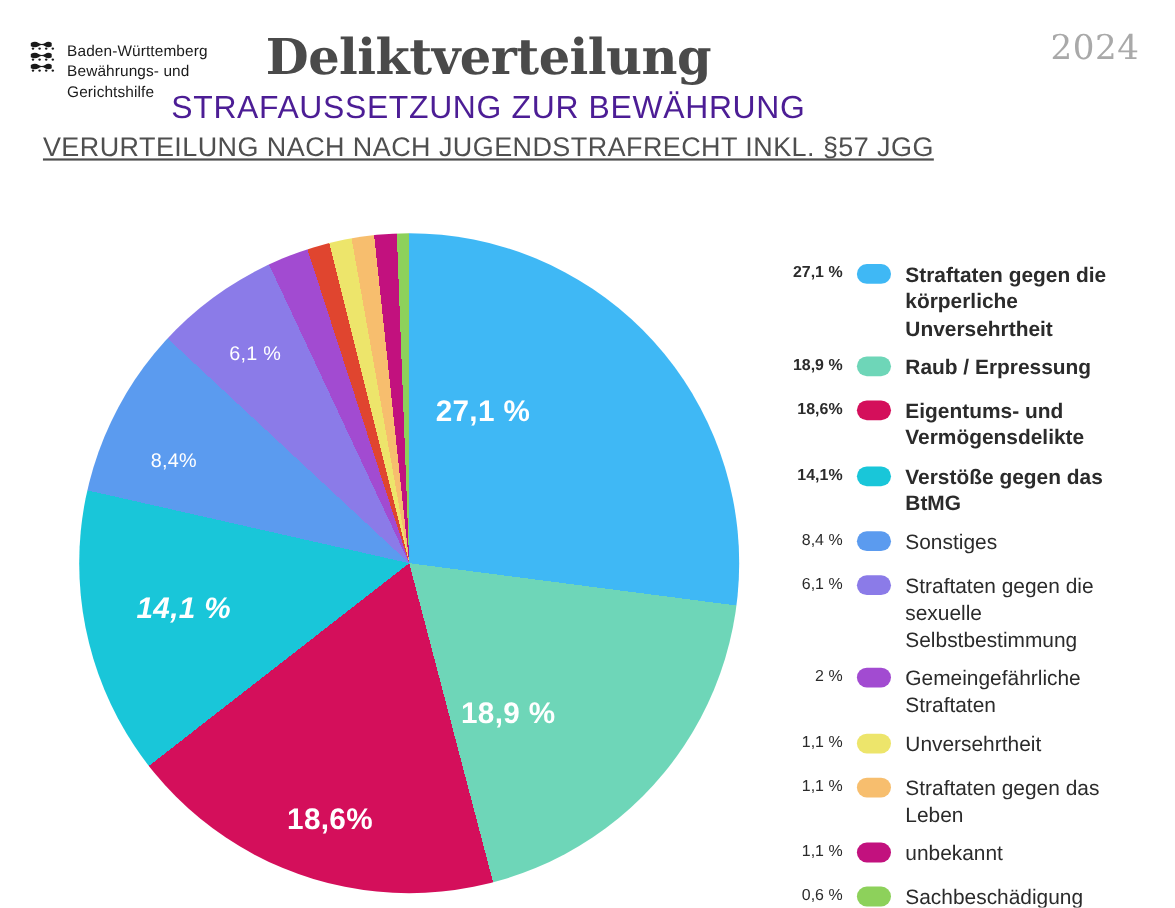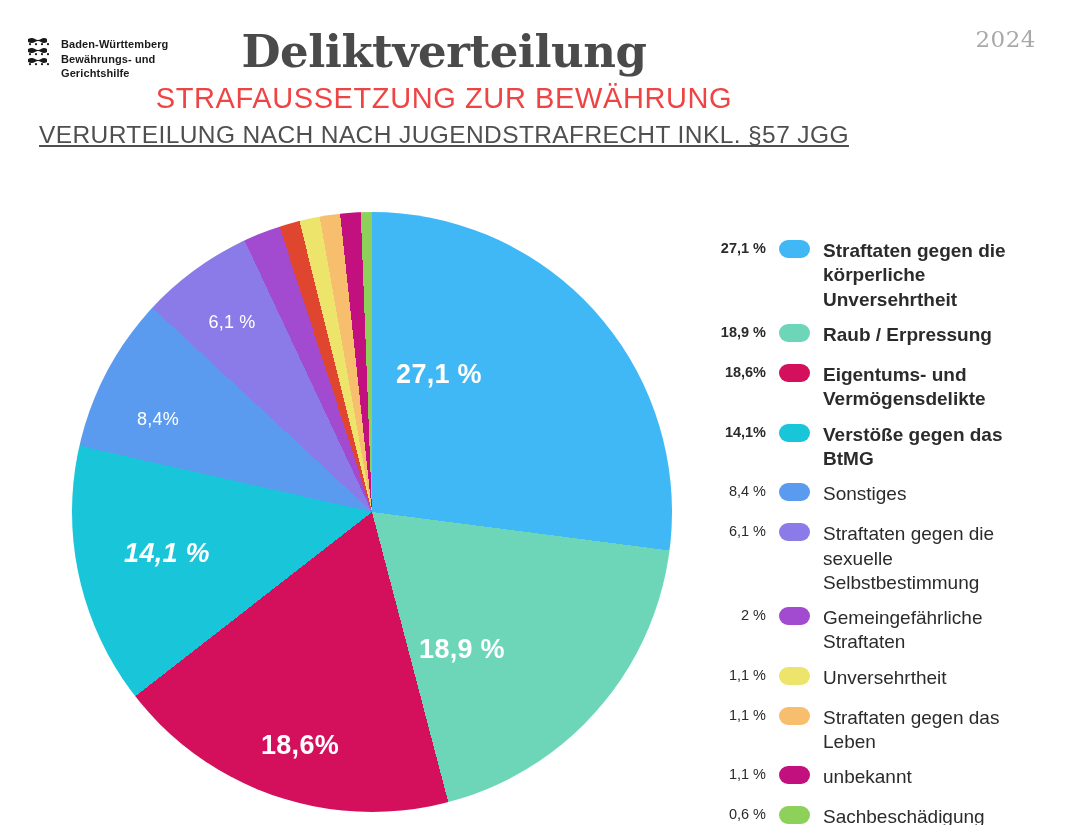--- a/index.html
+++ b/index.html
@@ -24,33 +24,33 @@
     display: flex;
     align-items: flex-start;
     gap: 7px;
   }
   .logo-crest {
     width: 28px;
     height: 34px;
     display: block;
   }
   .logo-text {
-    font-size: 11px;
-    font-weight: bold;
+    font-size: 14px;
+    font-weight: normal;
     line-height: 1.32;
     color: #1a1a1a;
     letter-spacing: 0.1px;
     white-space: pre-line;
     padding-top: 1px;
   }
   .year {
     position: absolute;
     right: 32px;
     top: 26px;
-    font-size: 23px;
+    font-size: 31px;
     color: #a9a9a9;
     font-family: "DejaVu Serif", serif;
     letter-spacing: 0.5px;
   }
   .title-wrap {
     position: absolute;
     left: 0;
     top: 28px;
     width: 888px;
     text-align: center;
@@ -59,21 +59,21 @@
     font-family: "DejaVu Serif", serif;
     font-weight: bold;
     font-size: 45px;
     color: #4a4a4a;
     letter-spacing: -0.5px;
     line-height: 1.05;
   }
   .sub-title {
     margin-top: 7px;
     font-size: 29px;
-    color: #ef4444;
+    color: #4c1d95;
     letter-spacing: 0.6px;
     font-weight: normal;
   }
   .sub-title-2 {
     margin-top: 6px;
     font-size: 24.5px;
     color: #4f4f4f;
     letter-spacing: 0.4px;
     font-weight: normal;
     text-decoration: underline;

